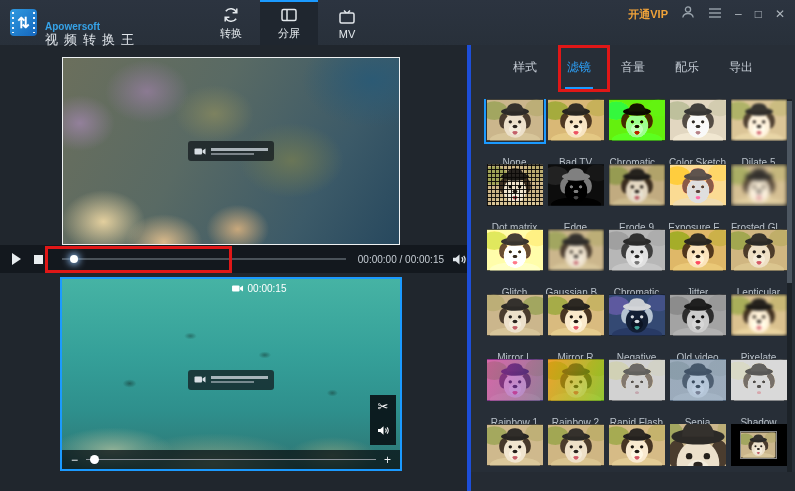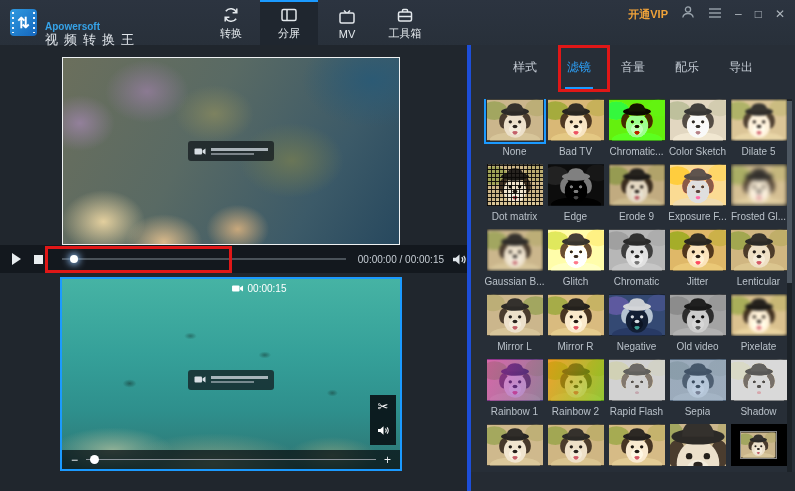--- a/index.html
+++ b/index.html
@@ -98,21 +98,21 @@
          border-bottom:3px solid rgba(0,0,0,0); padding:0 2px; }
   .tab.active { color:#2da1f8; border-bottom-color:#1b9aff; }
 
   .grid { position:absolute; left:13px; top:54px; width:306px; height:373px; overflow:hidden;
           display:grid; grid-template-columns:repeat(5, 61px); grid-auto-rows:65px; }
   .cell { display:flex; flex-direction:column; align-items:center; cursor:pointer; }
   .thumb { width:56px; height:42px; position:relative; overflow:hidden; background:#10151a; flex:none; }
   .cell.selected .thumb { outline:2px solid #1b9aff; outline-offset:1px; }
   .thumb svg { width:100%; height:100%; display:block; }
   .thumb-overlay { position:absolute; inset:0; pointer-events:none; }
-  .cell .flabel { margin-top:5px; font-size:10px; color:#b9c1c9; max-width:60px;
+  .cell .flabel { margin-top:16px; font-size:10px; color:#b9c1c9; max-width:60px;
                   white-space:nowrap; overflow:hidden; }
   .cell.zoomed svg { transform:scale(1.9) translate(0,4px); }
   .cell.inset .thumb { display:flex; align-items:center; justify-content:center; background:#000; }
   .cell.inset .thumb svg { width:62%; height:62%; outline:1px solid #888; }
 
   .scroll-track { position:absolute; right:3px; top:54px; width:5px; height:373px; background:#1c2228; }
   .scroll-thumb { position:absolute; top:2px; left:0; width:5px; height:182px; background:#4d5761; cursor:pointer; }
   .panel-footer { position:absolute; left:0; bottom:0; width:328px; height:19px; background:#252b33; }
 
   
@@ -179,30 +179,20 @@
     <div class="nav-item">
       <span>
         <svg width="18" height="18" viewBox="0 0 18 18">
           <rect class="icon-stroke" x="2" y="5" width="14" height="10" rx="1.5"></rect>
           <line class="icon-stroke" x1="6" y1="2.5" x2="8.5" y2="5"></line>
           <line class="icon-stroke" x1="12" y1="2.5" x2="9.5" y2="5"></line>
         </svg>
       </span>
       <span>MV</span>
     </div>
-    <div class="nav-item">
-      <span>
-        <svg width="18" height="18" viewBox="0 0 18 18">
-          <rect class="icon-stroke" x="2.5" y="6" width="13" height="9" rx="1.5"></rect>
-          <path class="icon-stroke" d="M6.5 6 V4.5 Q6.5 3.5 7.5 3.5 H10.5 Q11.5 3.5 11.5 4.5 V6"></path>
-          <line class="icon-stroke" x1="2.5" y1="10.5" x2="15.5" y2="10.5"></line>
-        </svg>
-      </span>
-      <span>工具箱</span>
-    </div>
   </div>
 
   <div class="top-right">
     <span class="vip">开通VIP</span>
     <span>
       <svg width="14" height="14" viewBox="0 0 14 14">
         <circle cx="7" cy="4.5" r="2.6" fill="none" stroke="#9aa4ad" stroke-width="1.3"></circle>
         <path d="M1.8 12.5 Q2.5 8.5 7 8.5 Q11.5 8.5 12.2 12.5" fill="none" stroke="#9aa4ad" stroke-width="1.3"></path>
       </svg>
     </span>
@@ -390,35 +380,35 @@
     <span class="thumb">
       <svg class="fx-target" viewBox="0 0 60 44" style="filter: blur(2.2px) brightness(1.05);">
             <use href="#dog"></use>
           </svg>
       <i class="thumb-overlay"></i>
     </span>
     <span class="flabel">Frosted Gl...</span>
   </div>
       <div class="cell">
     <span class="thumb">
+      <svg class="fx-target" viewBox="0 0 60 44" style="filter: brightness(1.35) contrast(1.05) saturate(1.4);">
+            <use href="#dog"></use>
+          </svg>
+      <i class="thumb-overlay"></i>
+    </span>
+    <span class="flabel">Glitch</span>
+  </div>
+      <div class="cell">
+    <span class="thumb">
       <svg class="fx-target" viewBox="0 0 60 44" style="filter: blur(1.4px);">
             <use href="#dog"></use>
           </svg>
       <i class="thumb-overlay"></i>
     </span>
     <span class="flabel">Gaussian B...</span>
-  </div>
-      <div class="cell">
-    <span class="thumb">
-      <svg class="fx-target" viewBox="0 0 60 44" style="filter: brightness(1.35) contrast(1.05) saturate(1.4);">
-            <use href="#dog"></use>
-          </svg>
-      <i class="thumb-overlay"></i>
-    </span>
-    <span class="flabel">Glitch</span>
   </div>
       <div class="cell">
     <span class="thumb">
       <svg class="fx-target" viewBox="0 0 60 44" style="filter: grayscale(1);">
             <use href="#dog"></use>
           </svg>
       <i class="thumb-overlay"></i>
     </span>
     <span class="flabel">Chromatic</span>
   </div>

